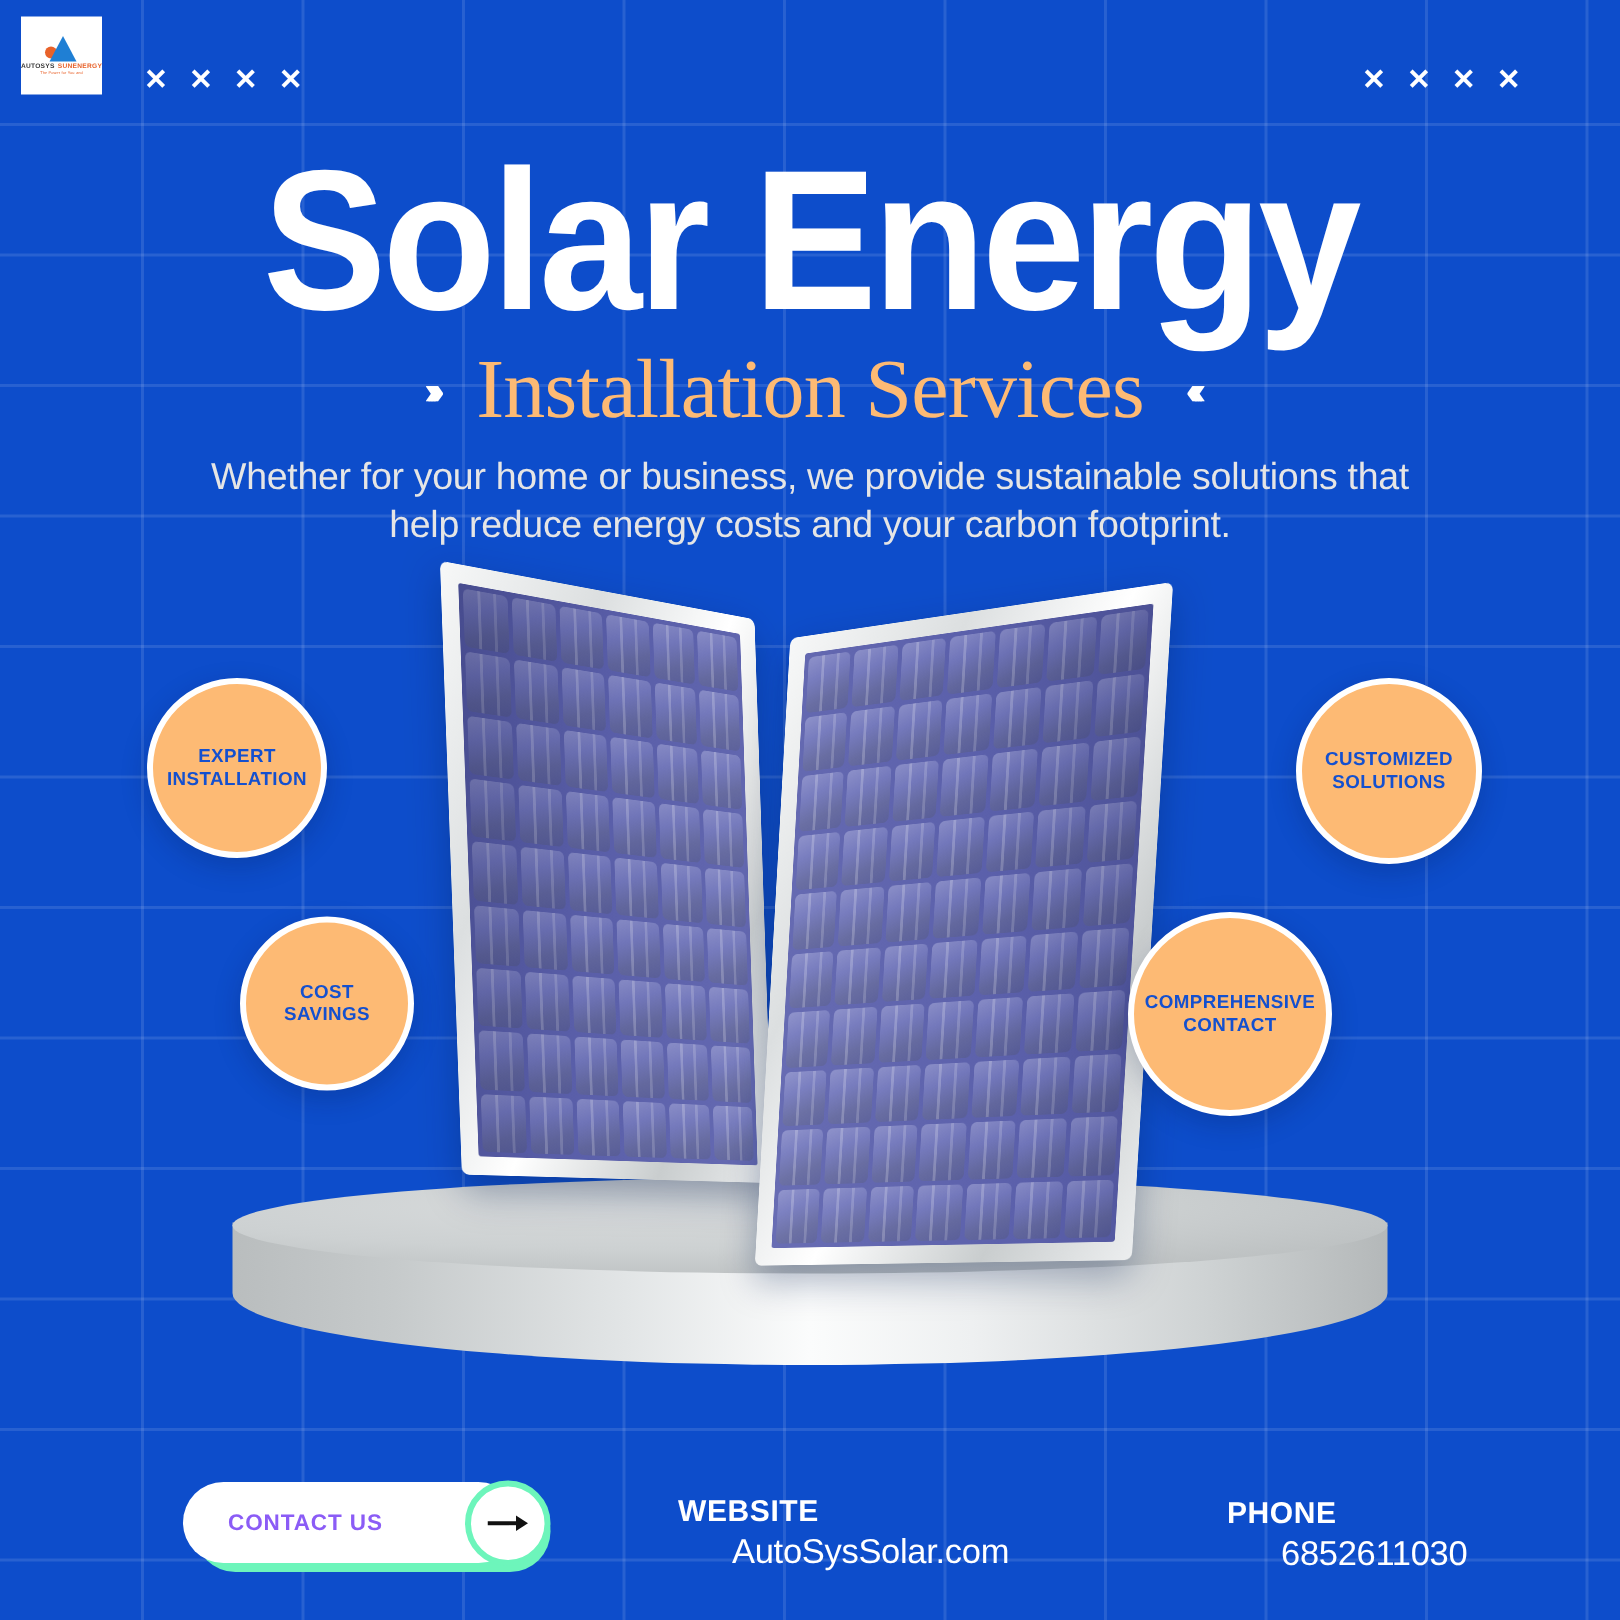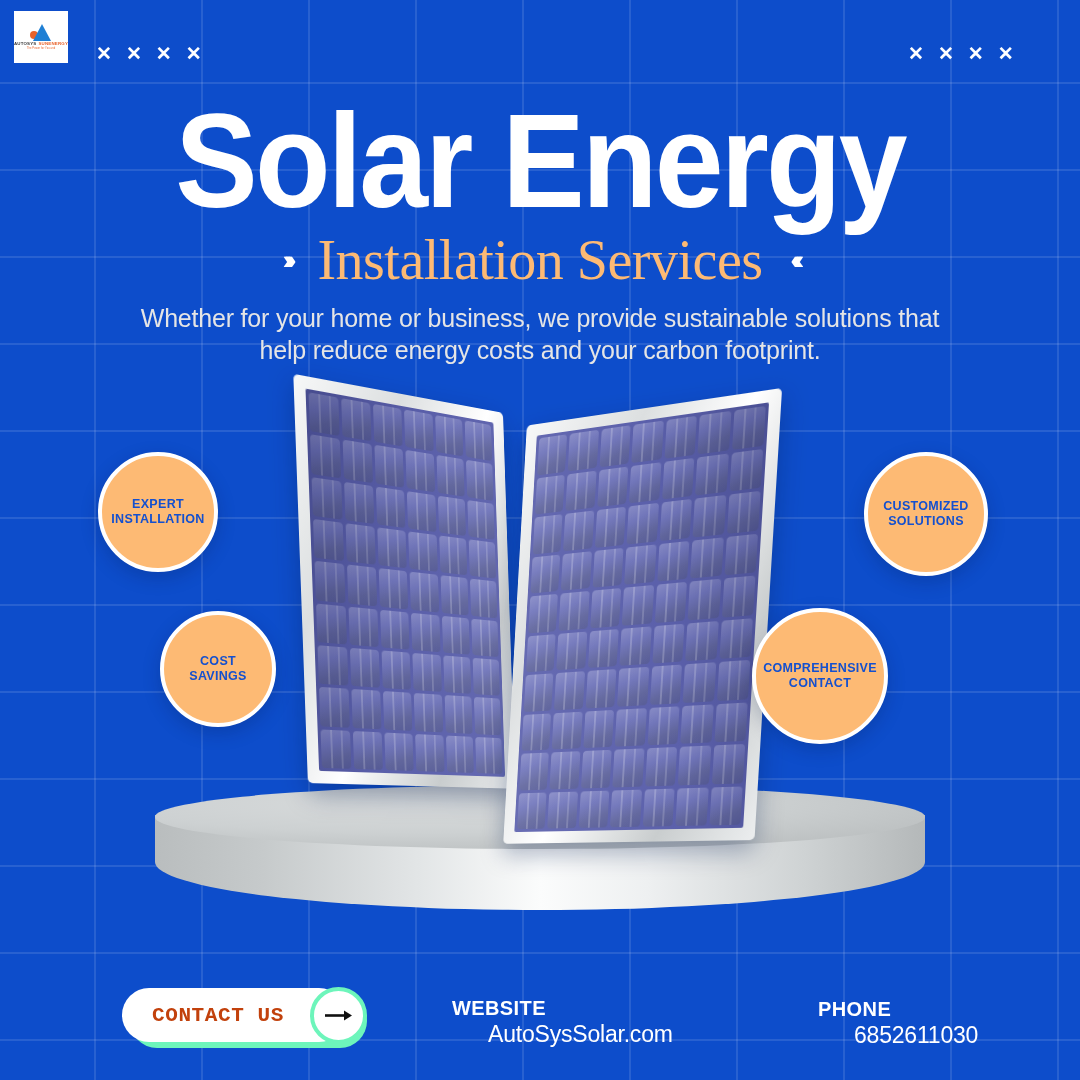--- a/index.html
+++ b/index.html
@@ -226,22 +226,22 @@
     background:#6df5bb; border-radius:30px;
   }
   #cta-pill {
     position:absolute; left:0; top:0;
     width:224px; height:54px;
     background:#ffffff; border-radius:30px;
     display:flex; align-items:center;
     padding-left:30px;
   }
   #cta-label {
-    font-size:21px; font-weight:bold;
-    color:#c2410c; letter-spacing:.6px;font-family:Liberation Mono, monospace;
+    font-size:15px; font-weight:bold;
+    color:#8b5cf6; letter-spacing:.6px;
   }
   #cta-circle {
     position:absolute; left:188px; top:-1px;
     width:57px; height:57px; border-radius:50%;
     background:#ffffff; border:4px solid #6df5bb;
     display:flex; align-items:center; justify-content:center;
   }
   #cta-arrow { width:27px; height:13px; }
 
   

